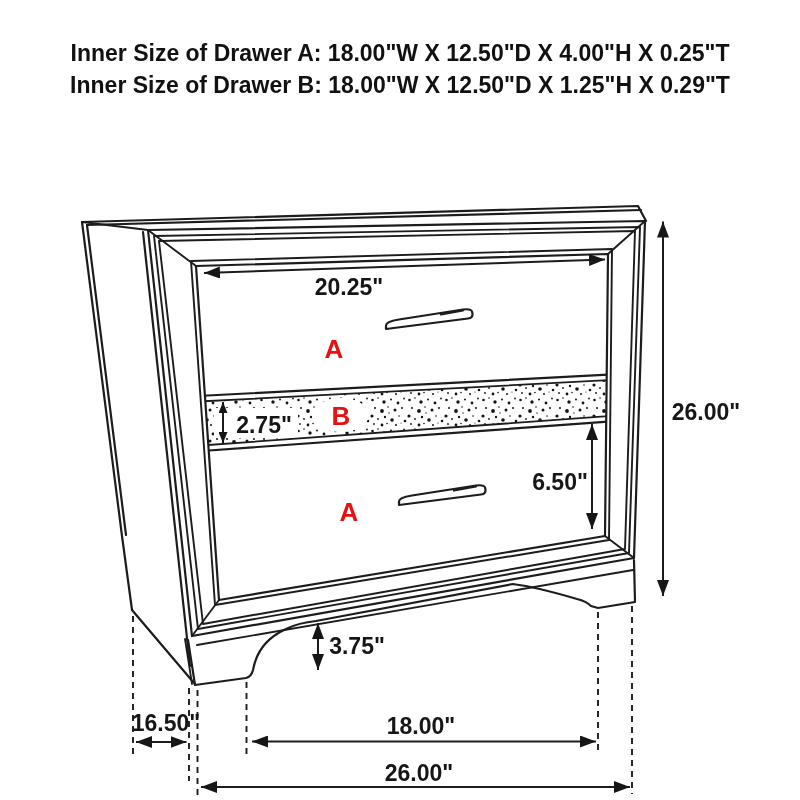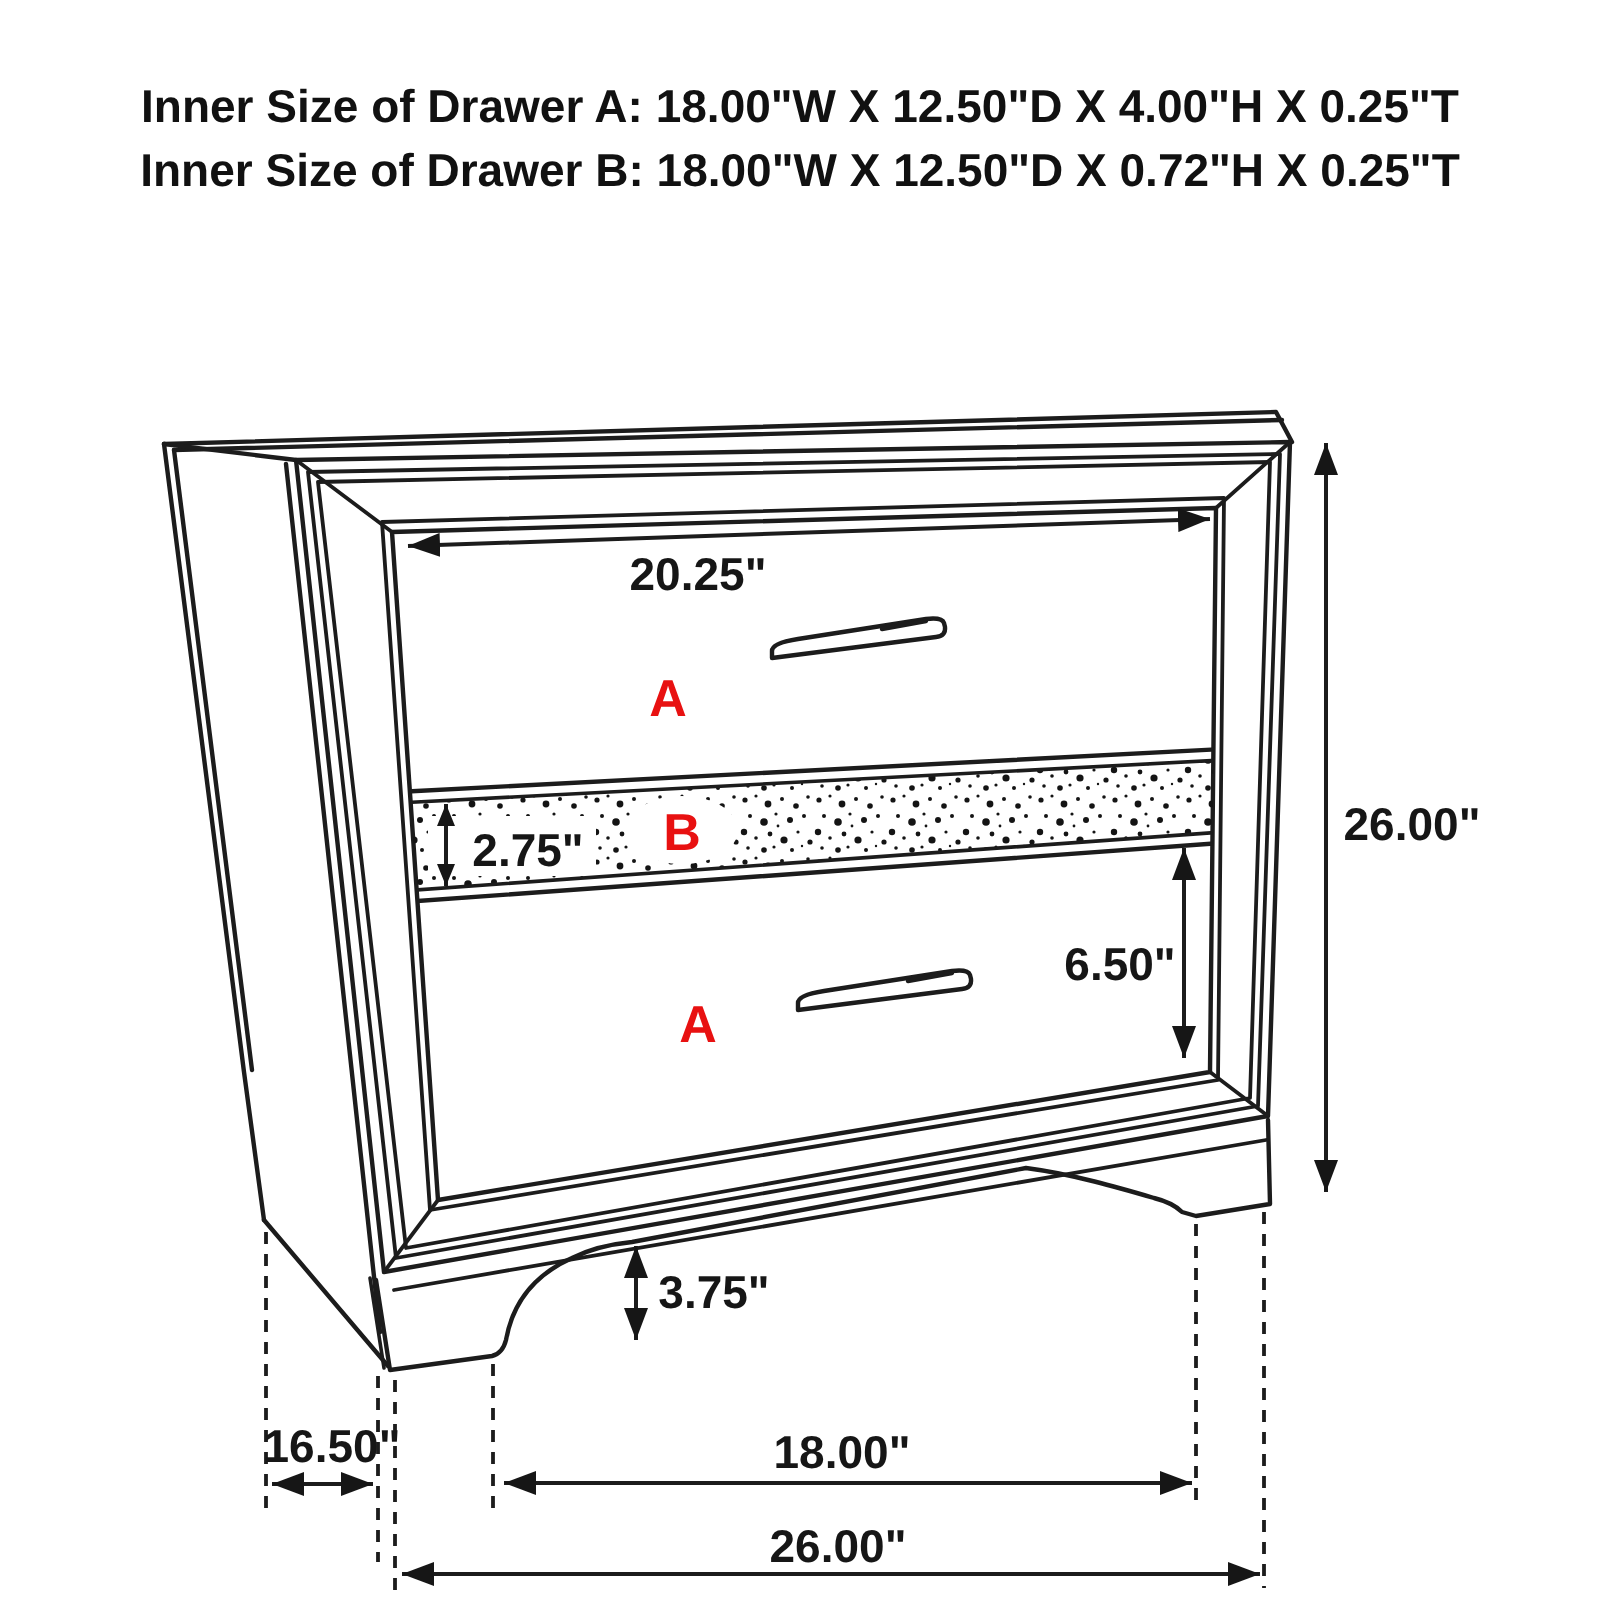--- a/index.html
+++ b/index.html
@@ -11,21 +11,21 @@
   .dimtext{font-family:"Liberation Sans", sans-serif;font-size:23px;font-weight:bold;fill:#161616;}
   .redtext{font-family:"Liberation Sans", sans-serif;font-size:26px;font-weight:bold;}
 </style>
 </head>
 <body>
 
 <div class="stage">
 
   <div class="header">
     <div>Inner Size of Drawer A: 18.00"W X 12.50"D X 4.00"H X 0.25"T</div>
-    <div>Inner Size of Drawer B: 18.00"W X 12.50"D X 0.72"H X 0.25"T</div>
+    <div>Inner Size of Drawer B: 18.00"W X 12.50"D X 1.25"H X 0.29"T</div>
   </div>
 
   <svg width="800" height="800" viewBox="0 0 800 800">
 
     <defs>
       <marker id="ah" viewBox="0 0 16 12" markerWidth="16" markerHeight="12" refX="16" refY="6" orient="auto-start-reverse" markerUnits="userSpaceOnUse">
         <path d="M0,0 L16,6 L0,12 Z" fill="#161616"></path>
       </marker>
       <marker id="ahs" viewBox="0 0 11 9" markerWidth="11" markerHeight="9" refX="11" refY="4.5" orient="auto-start-reverse" markerUnits="userSpaceOnUse">
         <path d="M0,0 L11,4.5 L0,9 Z" fill="#161616"></path>

